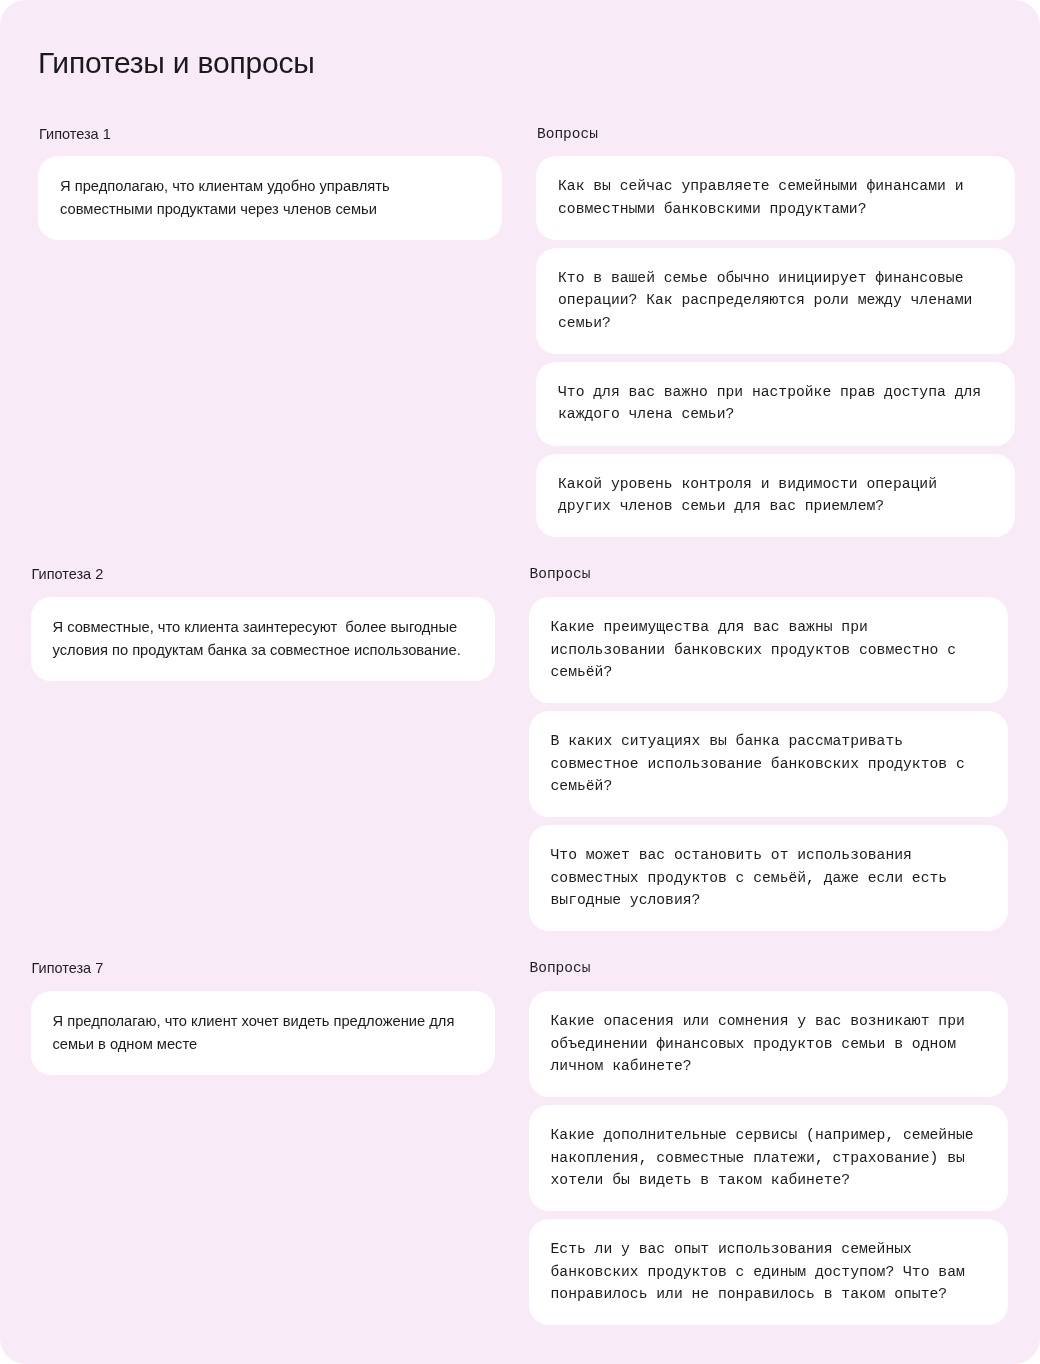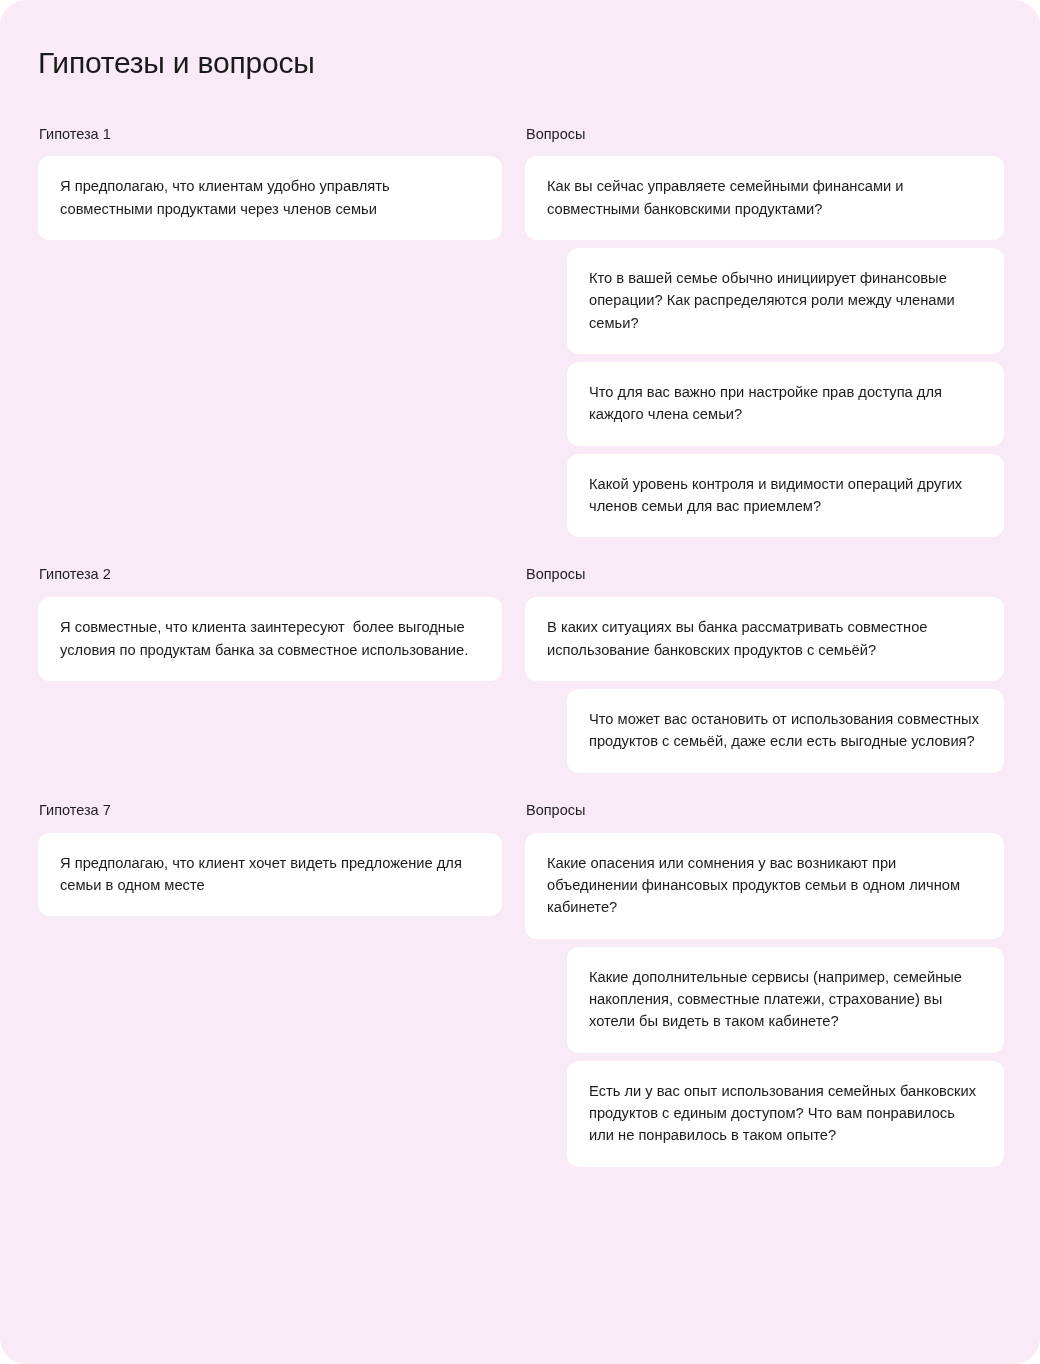--- a/index.html
+++ b/index.html
@@ -26,49 +26,49 @@
     font-weight: 400;
     color: #1a1a1a;
     letter-spacing: -0.2px;
     line-height: 1.15;
     margin-top: 8px;
     margin-bottom: 44px;
   }
 
   .section {
     display: flex;
-    gap: 23px;
+    gap: 34px;
     align-items: flex-start;
   }
 
-  .section + .section { margin-top: 28px; }
+  .section + .section { margin-top: 28px; justify-content: center; }
 
   .col-left  { width: 464px; flex: 0 0 464px; }
-  .col-right { width: 479px; flex: 0 0 479px; }
+  .col-right { width: 479px; flex: 0 0 479px; font-family: Liberation Mono, monospace; }
 
   .col-label {
     font-size: 14.5px;
     font-weight: 400;
     color: #1f1f1f;
     line-height: 1.3;
     margin-bottom: 13px;
     padding-left: 1px;
   }
 
   .card {
     background: #ffffff;
-    border-radius: 12px;
+    border-radius: 20px;
     padding: 19px 22px 20px 22px;
     font-size: 14.7px;
     line-height: 1.52;
     color: #1c1c1c;
     white-space: pre-wrap;
   }
 
-  .card + .card { margin-top: 8px; margin-left: 42px; }
+  .card + .card { margin-top: 8px; }
 </style>
 </head>
 <body>
 
 <div class="page">
 
   <h1 class="page-title">Гипотезы и вопросы</h1>
 
   <div class="section">
     <div class="col-left">
@@ -84,20 +84,21 @@
     </div>
   </div>
 
   <div class="section">
     <div class="col-left">
       <div class="col-label">Гипотеза 2</div>
       <div class="card">Я совместные, что клиента заинтересуют  более выгодные условия по продуктам банка за совместное использование.</div>
     </div>
     <div class="col-right">
       <div class="col-label">Вопросы</div>
+      <div class="card">Какие преимущества для вас важны при использовании банковских продуктов совместно с семьёй?</div>
       <div class="card">В каких ситуациях вы банка рассматривать совместное использование банковских продуктов с семьёй?</div>
       <div class="card">Что может вас остановить от использования совместных продуктов с семьёй, даже если есть выгодные условия?</div>
     </div>
   </div>
 
   <div class="section">
     <div class="col-left">
       <div class="col-label">Гипотеза 7</div>
       <div class="card">Я предполагаю, что клиент хочет видеть предложение для семьи в одном месте</div>
     </div>

